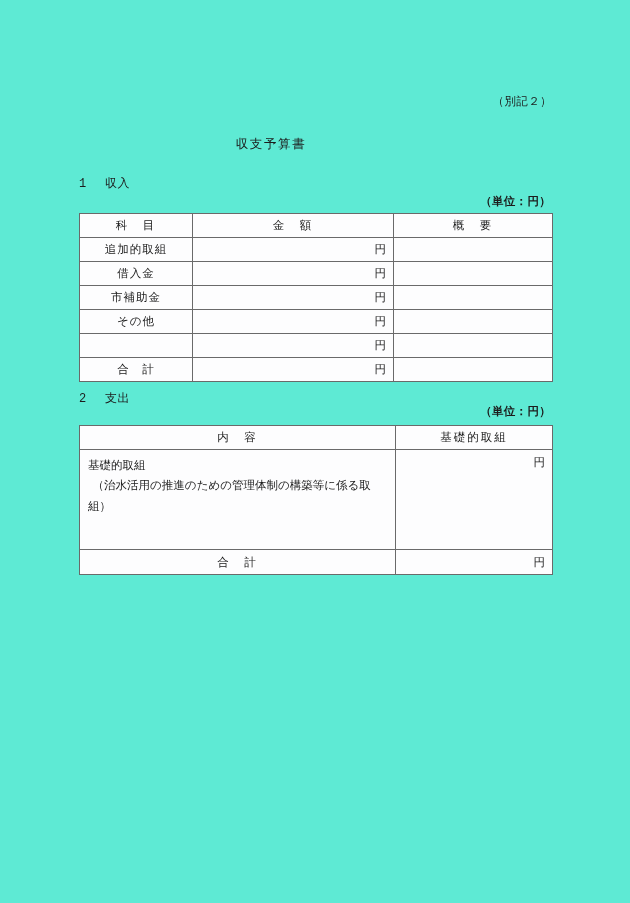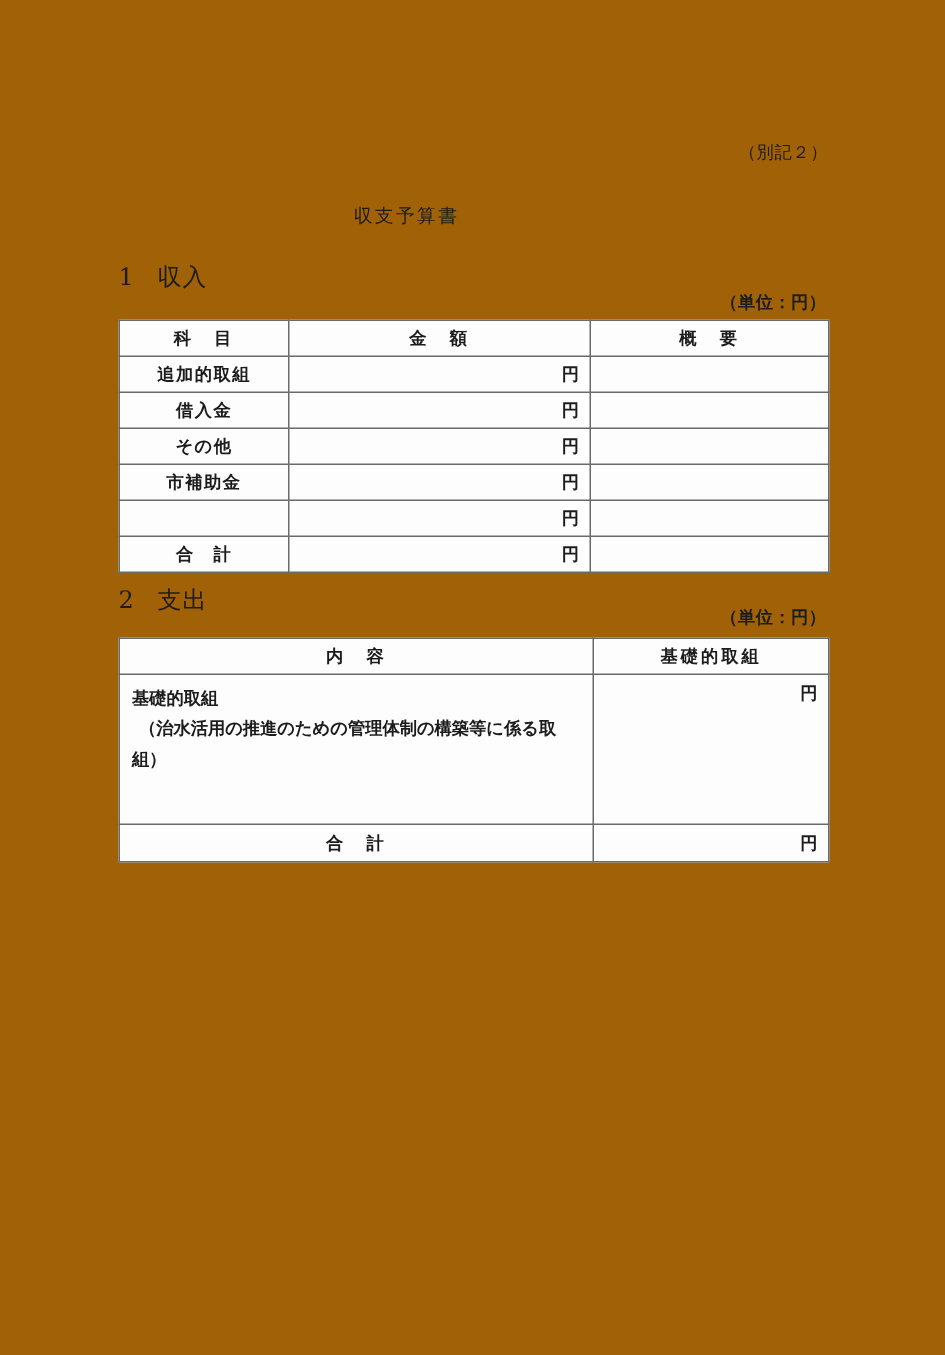--- a/index.html
+++ b/index.html
@@ -11,21 +11,21 @@
     height: 903px;
     background: #fdfdfe;
     font-family: "DejaVu Serif", "Liberation Serif", serif;
     color: #1c1c1c;
     position: relative;
     overflow: hidden;
   }
   .page {
     position: absolute;
     inset: 0;
-    background: #a16207;
+    background: #5eead4;
   }
 
   
   .doc-ref {
     position: absolute;
     top: 94px;
     right: 78px;
     font-size: 11.5px;
     letter-spacing: 0.4px;
     white-space: nowrap;
@@ -39,23 +39,24 @@
     width: 542px;
     text-align: center;
     font-size: 12.5px;
     letter-spacing: 1.6px;
   }
 
   
   .section-heading {
     position: absolute;
     left: 79px;
-    font-size: 16px;
+    font-size: 12px;
     letter-spacing: 0.6px;
     white-space: nowrap;
+    font-family: Liberation Mono, monospace;
   }
   .section-heading .num {
     display: inline-block;
     width: 26px;
   }
   #sec-income  { top: 175px; }
   #sec-expense { top: 390px; }
 
   
   .unit-note {
@@ -72,21 +73,21 @@
   
   table {
     position: absolute;
     border-collapse: collapse;
     table-layout: fixed;
     font-size: 11.5px;
     background: #fdfdfe;
   }
   table td, table th {
     border: 1px solid #6a6a6a;
-    font-weight: bold;
+    font-weight: normal;
     padding: 0;
     vertical-align: top;
   }
 
   #income-table {
     left: 79px;
     top: 213px;
     width: 473px;
   }
   #income-table .col-item   { width: 113px; }
@@ -192,26 +193,26 @@
         <td class="cell-item">追加的取組</td>
         <td class="cell-amount">円</td>
         <td class="cell-desc"></td>
       </tr>
       <tr>
         <td class="cell-item">借入金</td>
         <td class="cell-amount">円</td>
         <td class="cell-desc"></td>
       </tr>
       <tr>
+        <td class="cell-item">市補助金</td>
+        <td class="cell-amount">円</td>
+        <td class="cell-desc"></td>
+      </tr>
+      <tr>
         <td class="cell-item">その他</td>
-        <td class="cell-amount">円</td>
-        <td class="cell-desc"></td>
-      </tr>
-      <tr>
-        <td class="cell-item">市補助金</td>
         <td class="cell-amount">円</td>
         <td class="cell-desc"></td>
       </tr>
       <tr>
         <td class="cell-item"></td>
         <td class="cell-amount">円</td>
         <td class="cell-desc"></td>
       </tr>
       <tr>
         <td class="cell-item">合　計</td>

